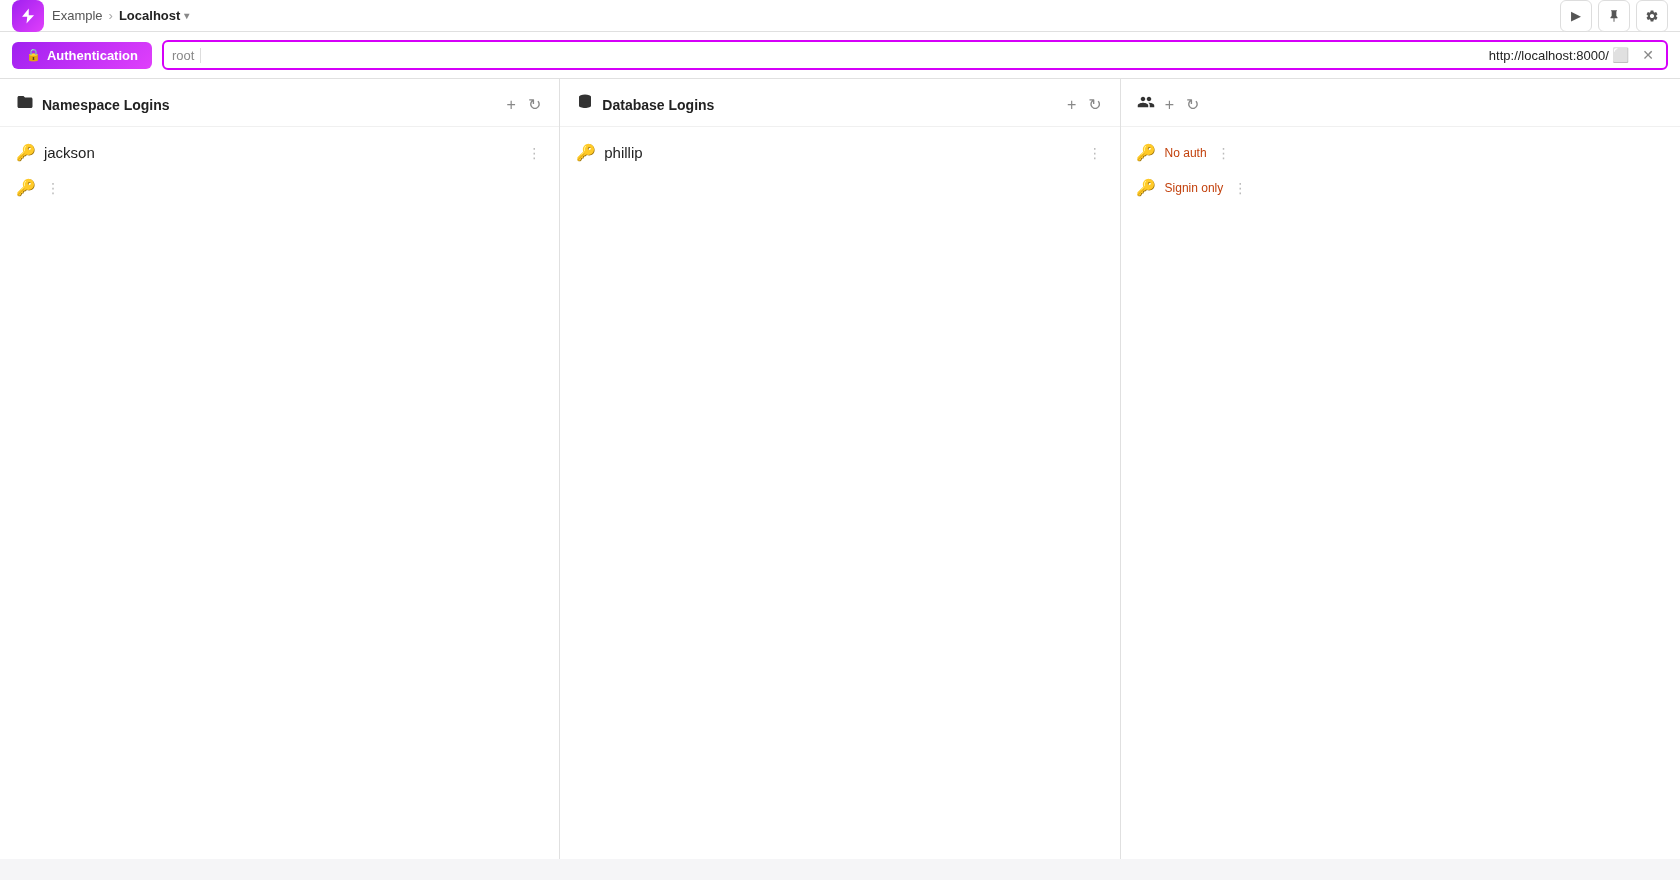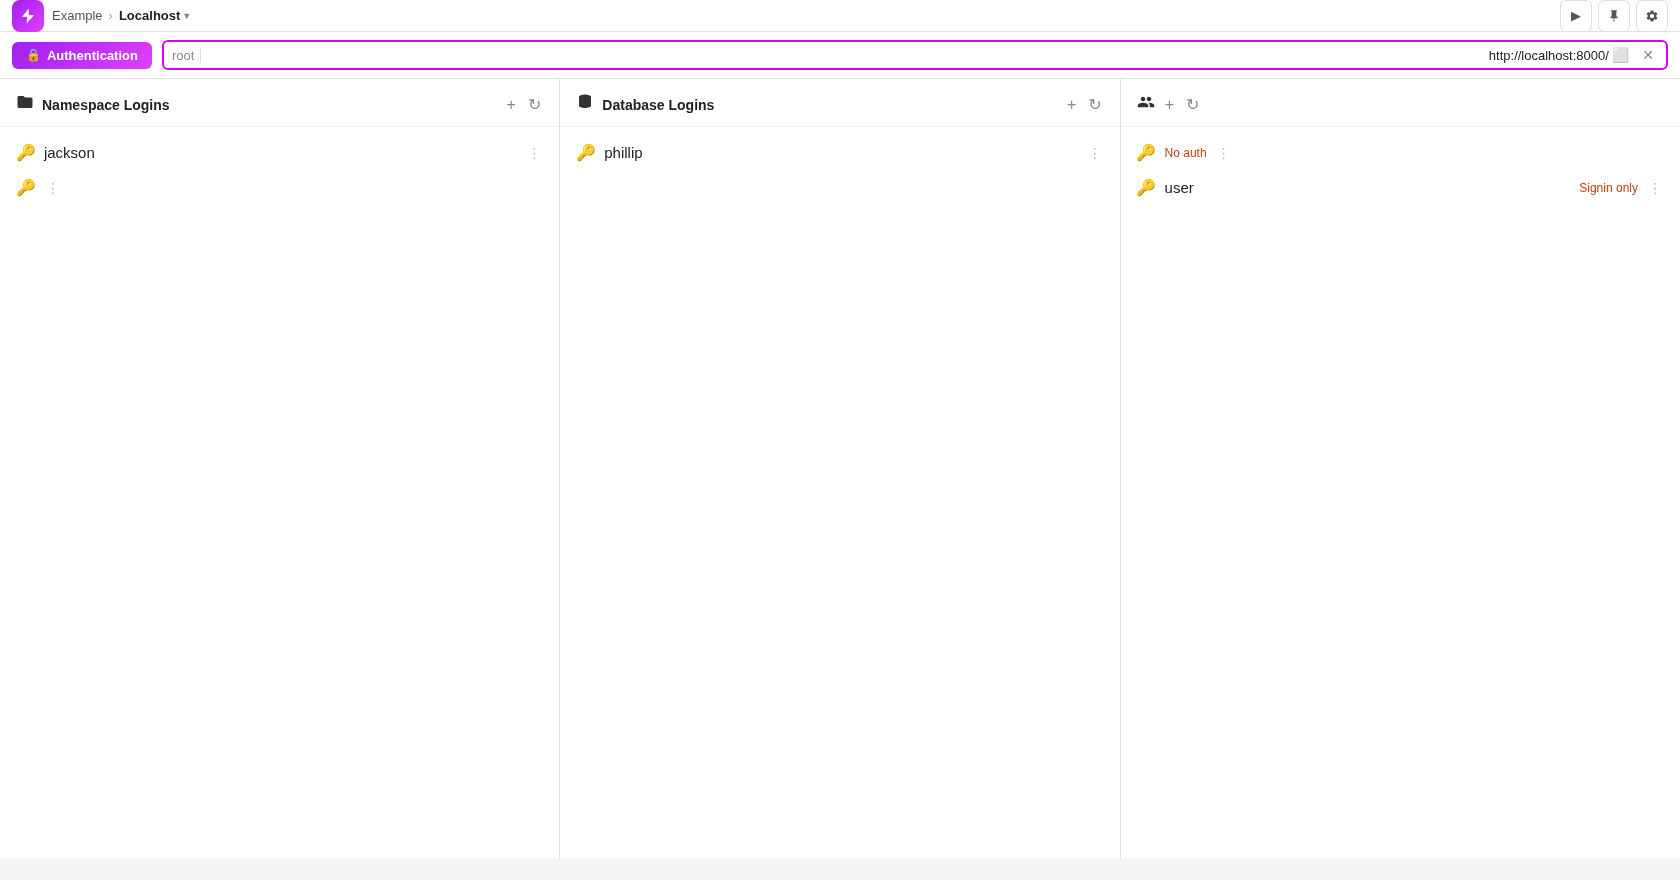--- a/index.html
+++ b/index.html
@@ -262,20 +262,19 @@
       </div>
     </div>
     <div class="panel-body">
       <div class="list-item">
         <span class="item-icon icon-purple">🔑</span>
         <span class="item-status">No auth</span>
         <button class="more-btn">⋮</button>
       </div>
       <div class="list-item">
         <span class="item-icon icon-purple">🔑</span>
-        <span class="item-label">user</span>
         <span class="item-status">Signin only</span>
         <button class="more-btn">⋮</button>
       </div>
     </div>
   </div>
 
 </div>
 
 </body></html>

